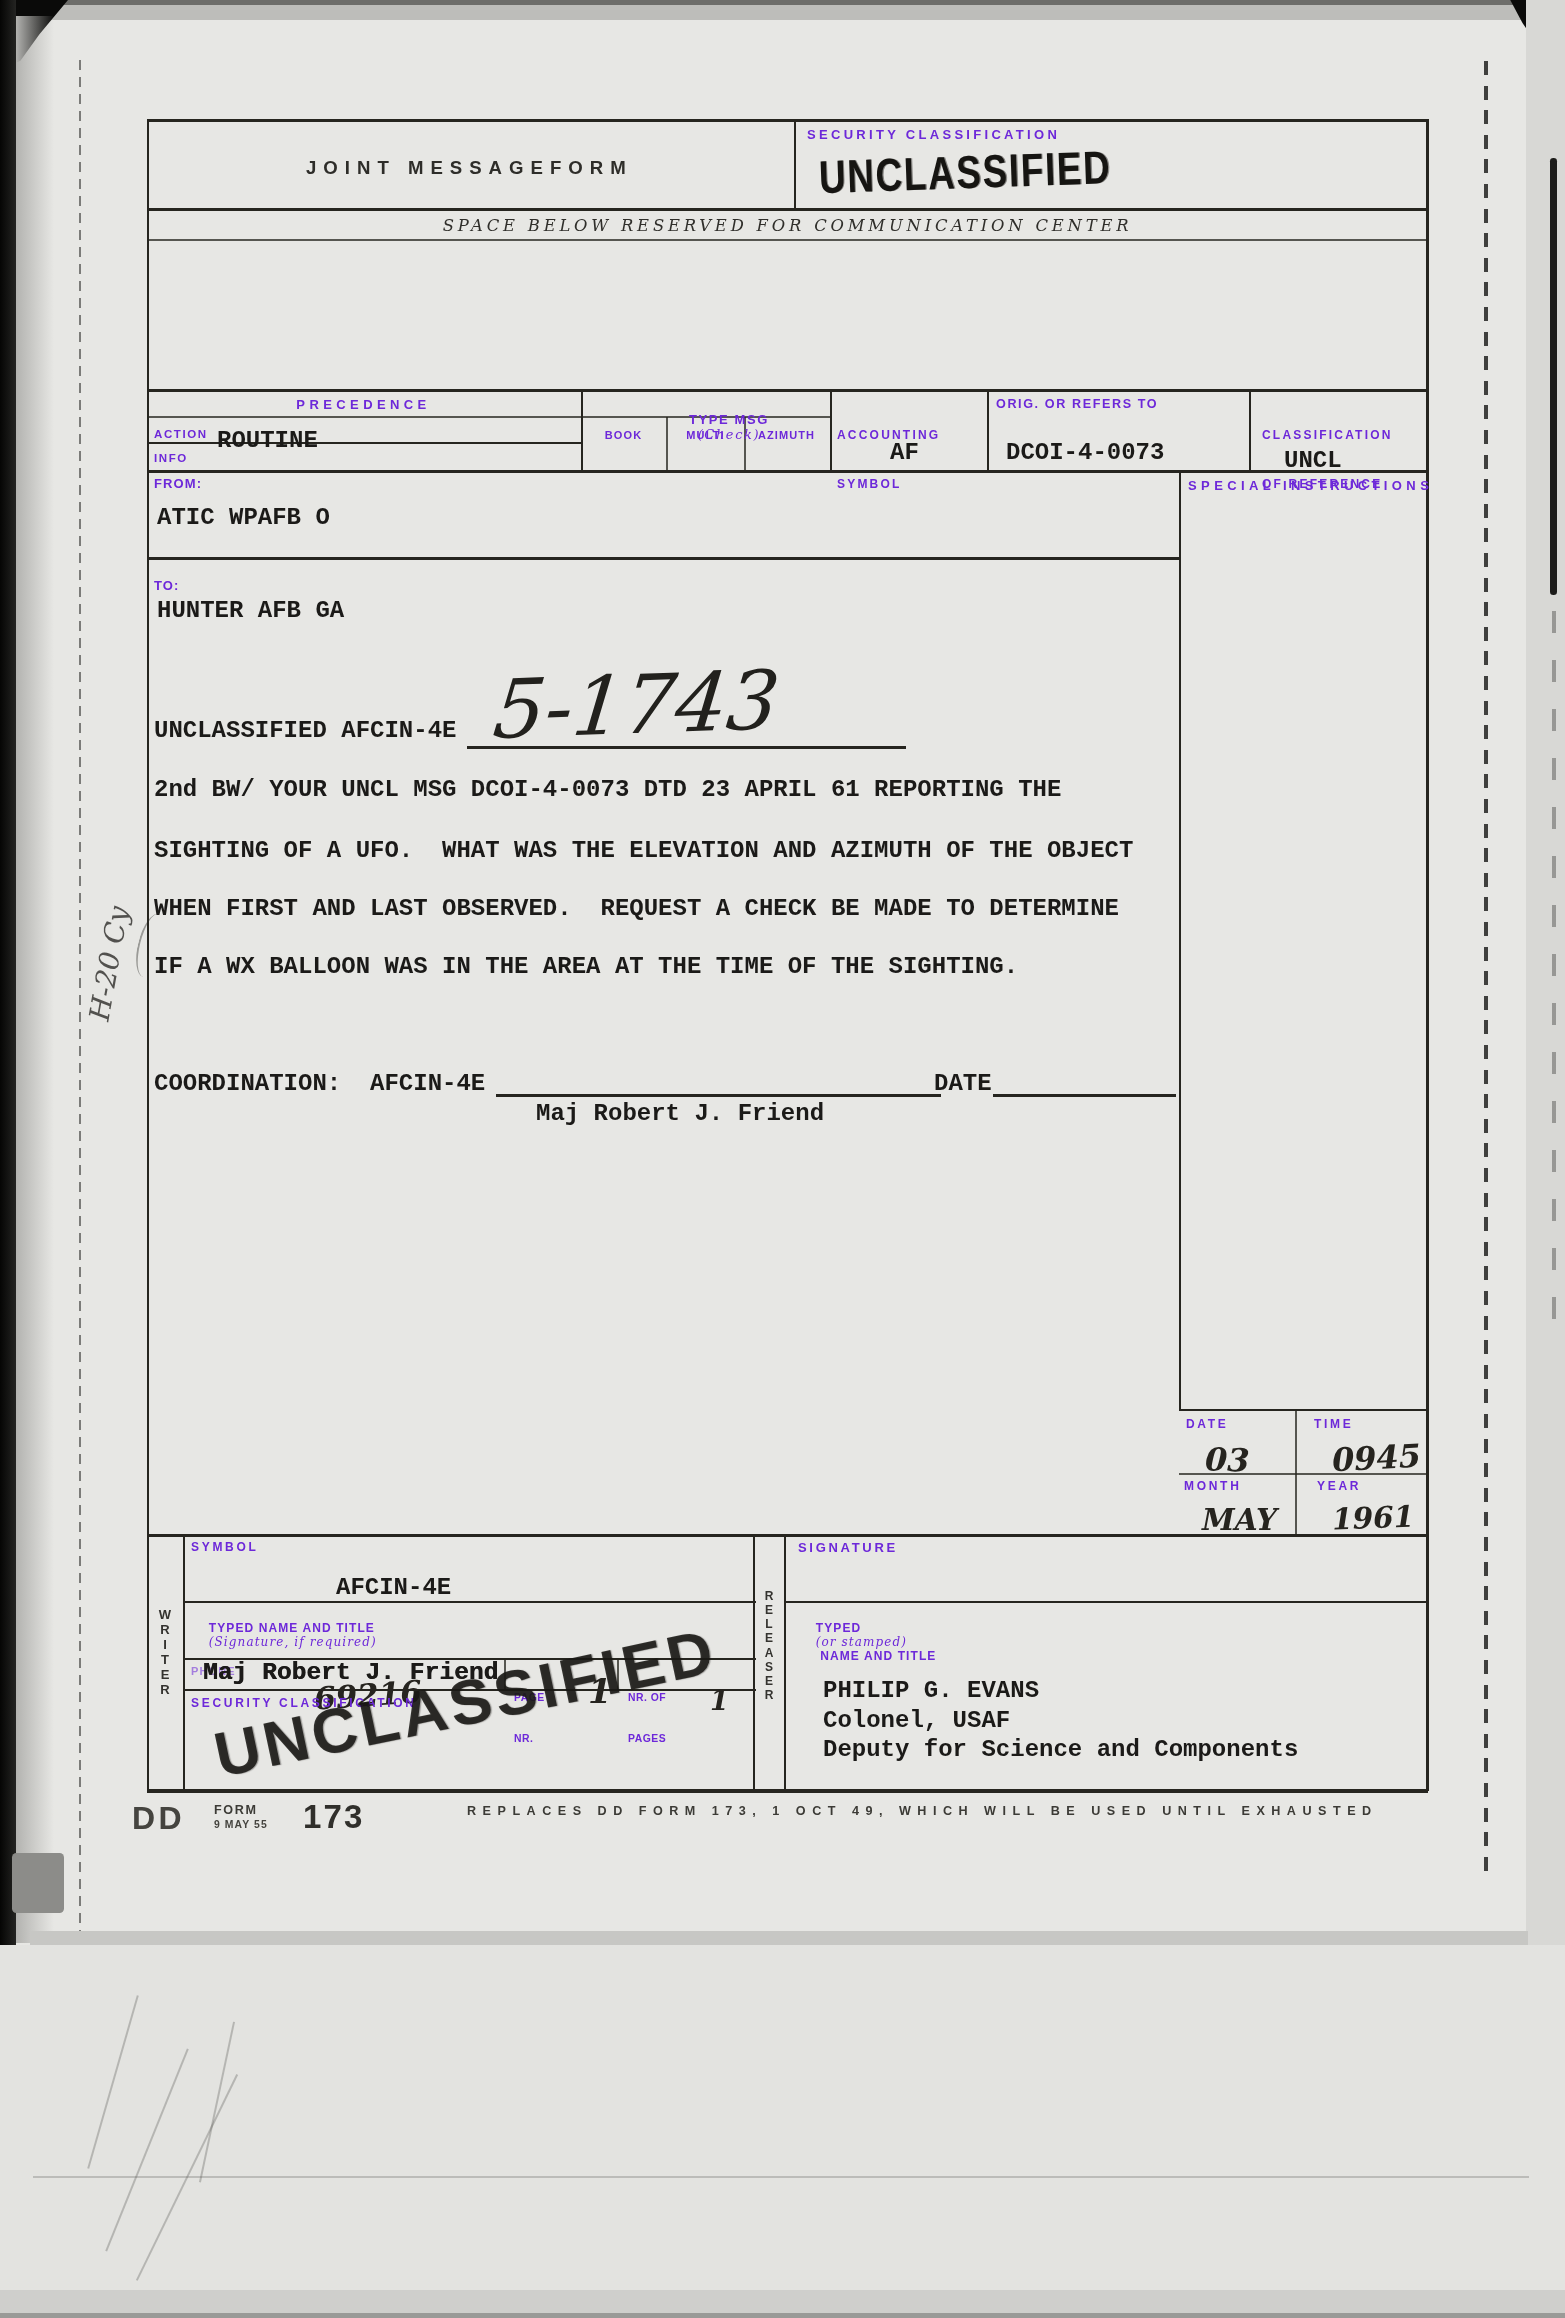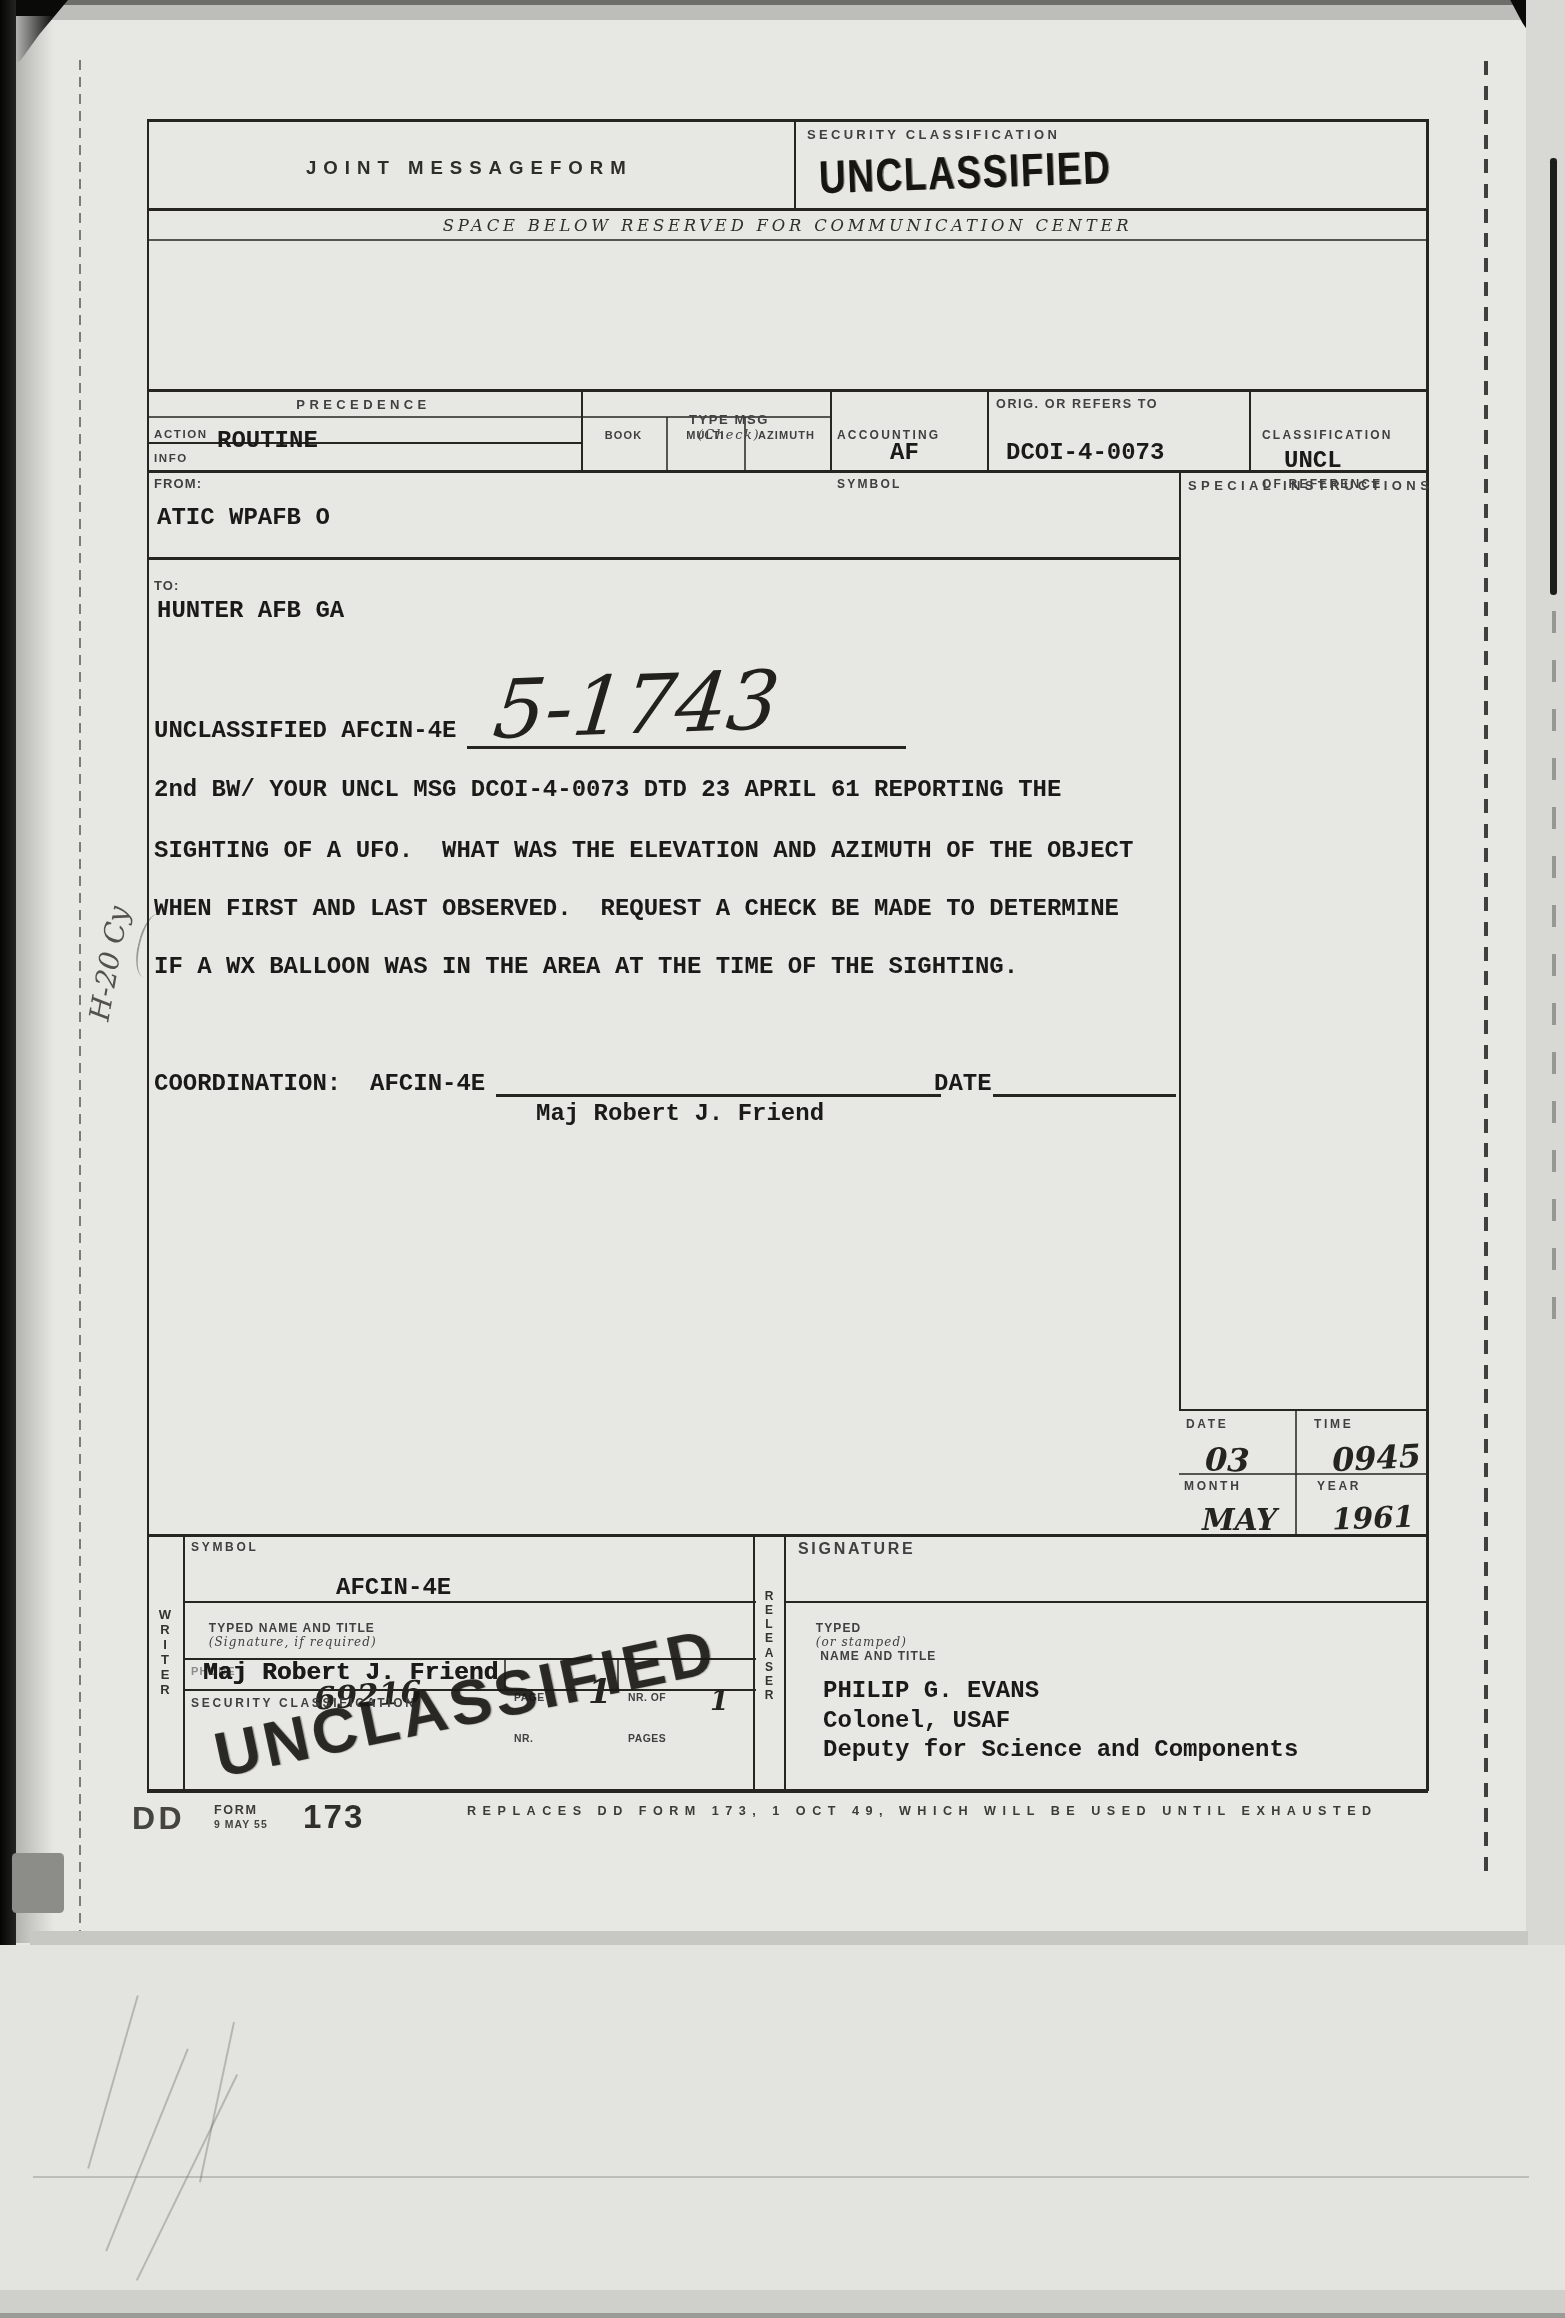--- a/index.html
+++ b/index.html
@@ -2,21 +2,21 @@
 <html style="font-size:8.7px"><head>
 <meta charset="utf-8">
 <style>
   html,body{margin:0;padding:0;}
   body{width:1565px;height:2319px;position:relative;background:#a9a9a6;overflow:hidden;
        font-family:"Liberation Sans","DejaVu Sans",sans-serif;}
   .scan{position:absolute;inset:0;background:#e7e7e4;}
   .ab{position:absolute;}
   .rule{position:absolute;background:#26251f;}
   .rule.soft{background:rgba(38,37,31,.75);}
-  .lbl{position:absolute;color:#404040;font-family:"Liberation Sans","DejaVu Sans",sans-serif;
+  .lbl{position:absolute;color:#6d28d9;font-family:"Liberation Sans","DejaVu Sans",sans-serif;
        font-weight:bold;white-space:pre;}
   .typed{position:absolute;color:#1b1a18;font-family:"Liberation Mono","DejaVu Sans Mono",monospace;
        font-weight:700;font-size:24px;line-height:1.1;white-space:pre;}
   .hand{position:absolute;color:#26241f;font-family:"DejaVu Serif","Liberation Serif",serif;
        font-style:italic;white-space:pre;}
   .stamp{position:absolute;color:#161512;font-family:"Liberation Sans","DejaVu Sans",sans-serif;
        font-weight:bold;white-space:pre;}
   .serifit{font-family:"DejaVu Serif","Liberation Serif",serif;font-style:italic;font-weight:normal;}
   .vstrip{position:absolute;display:flex;flex-direction:column;align-items:center;
        color:#34332f;font-weight:bold;}
@@ -184,21 +184,21 @@
     <span>R</span>
     <span>E</span>
     <span>L</span>
     <span>E</span>
     <span>A</span>
     <span>S</span>
     <span>E</span>
     <span>R</span>
   </div>
 
-  <div class="lbl" style="left:798px;top:1540px;font-size:16px;letter-spacing:2.7px;">SIGNATURE</div>
+  <div class="lbl" style="left:798px;top:1540px;font-size:13px;letter-spacing:2.7px;">SIGNATURE</div>
   <div class="lbl" style="left:798px;top:1607px;font-size:12px;letter-spacing:1.1px;">
     <span>TYPED </span>
     <span class="serifit">(or stamped)</span>
     <span> NAME AND TITLE</span>
   </div>
   <div class="typed" style="left:823px;top:1678px;">PHILIP G. EVANS</div>
   <div class="typed" style="left:823px;top:1708px;">Colonel, USAF</div>
   <div class="typed" style="left:823px;top:1737px;">Deputy for Science and Components</div>
 
   <div class="lbl" style="left:132px;top:1800px;font-size:32px;letter-spacing:3.3px;color:#45443f;">DD</div>

